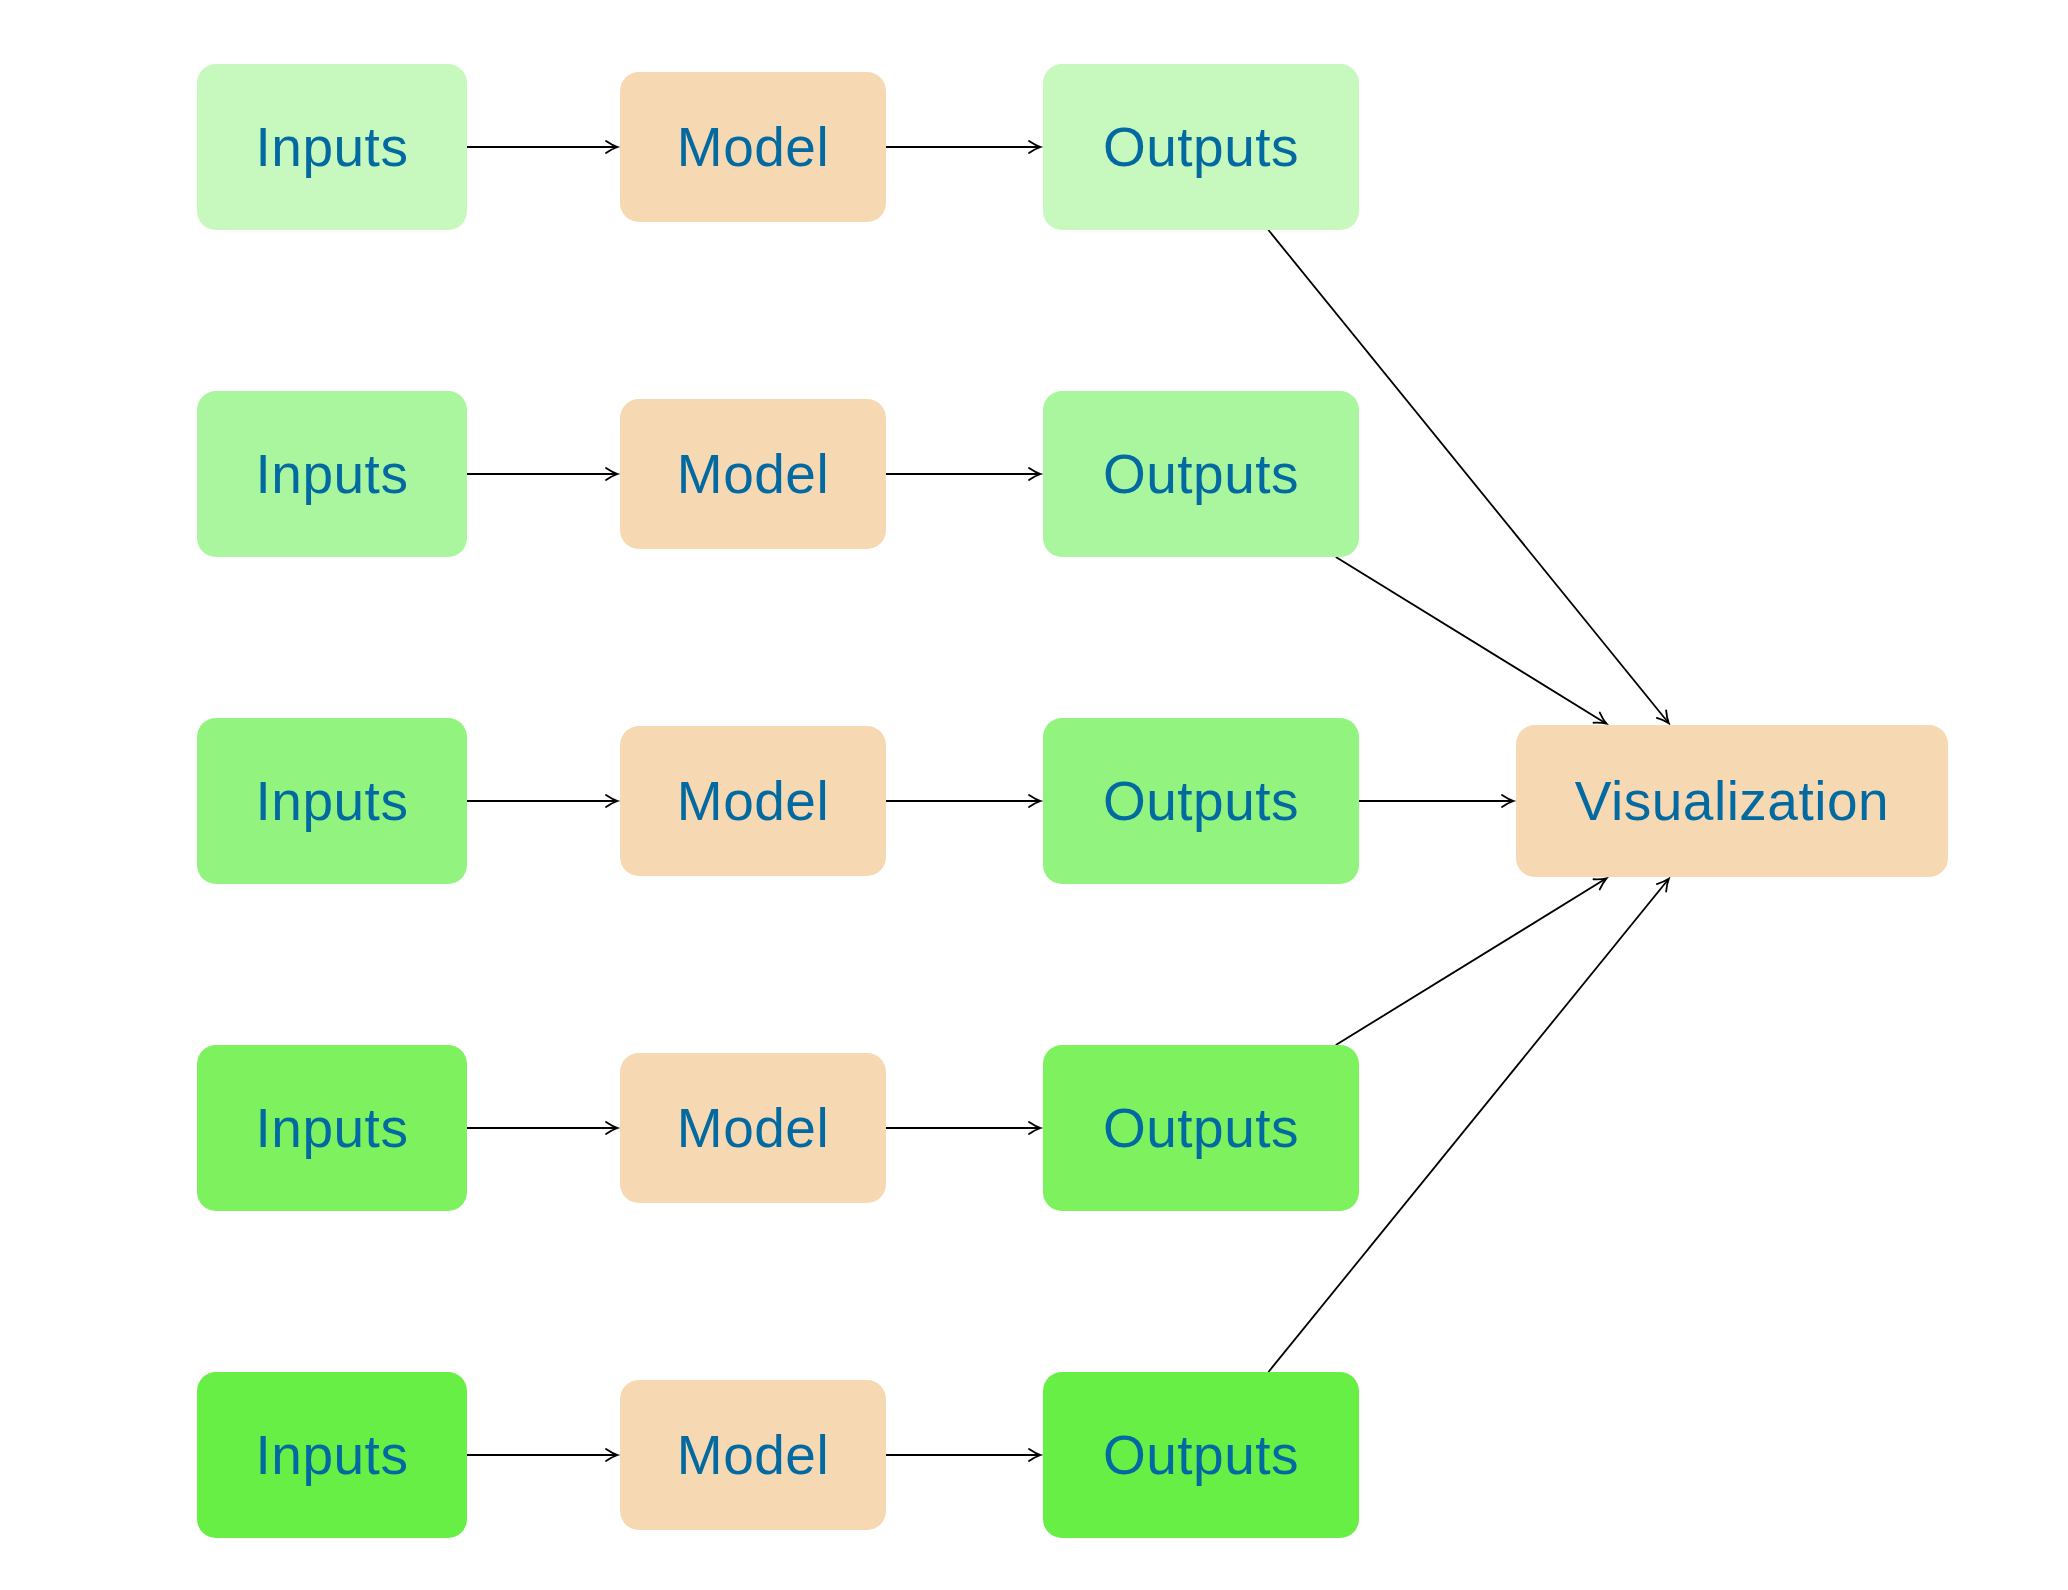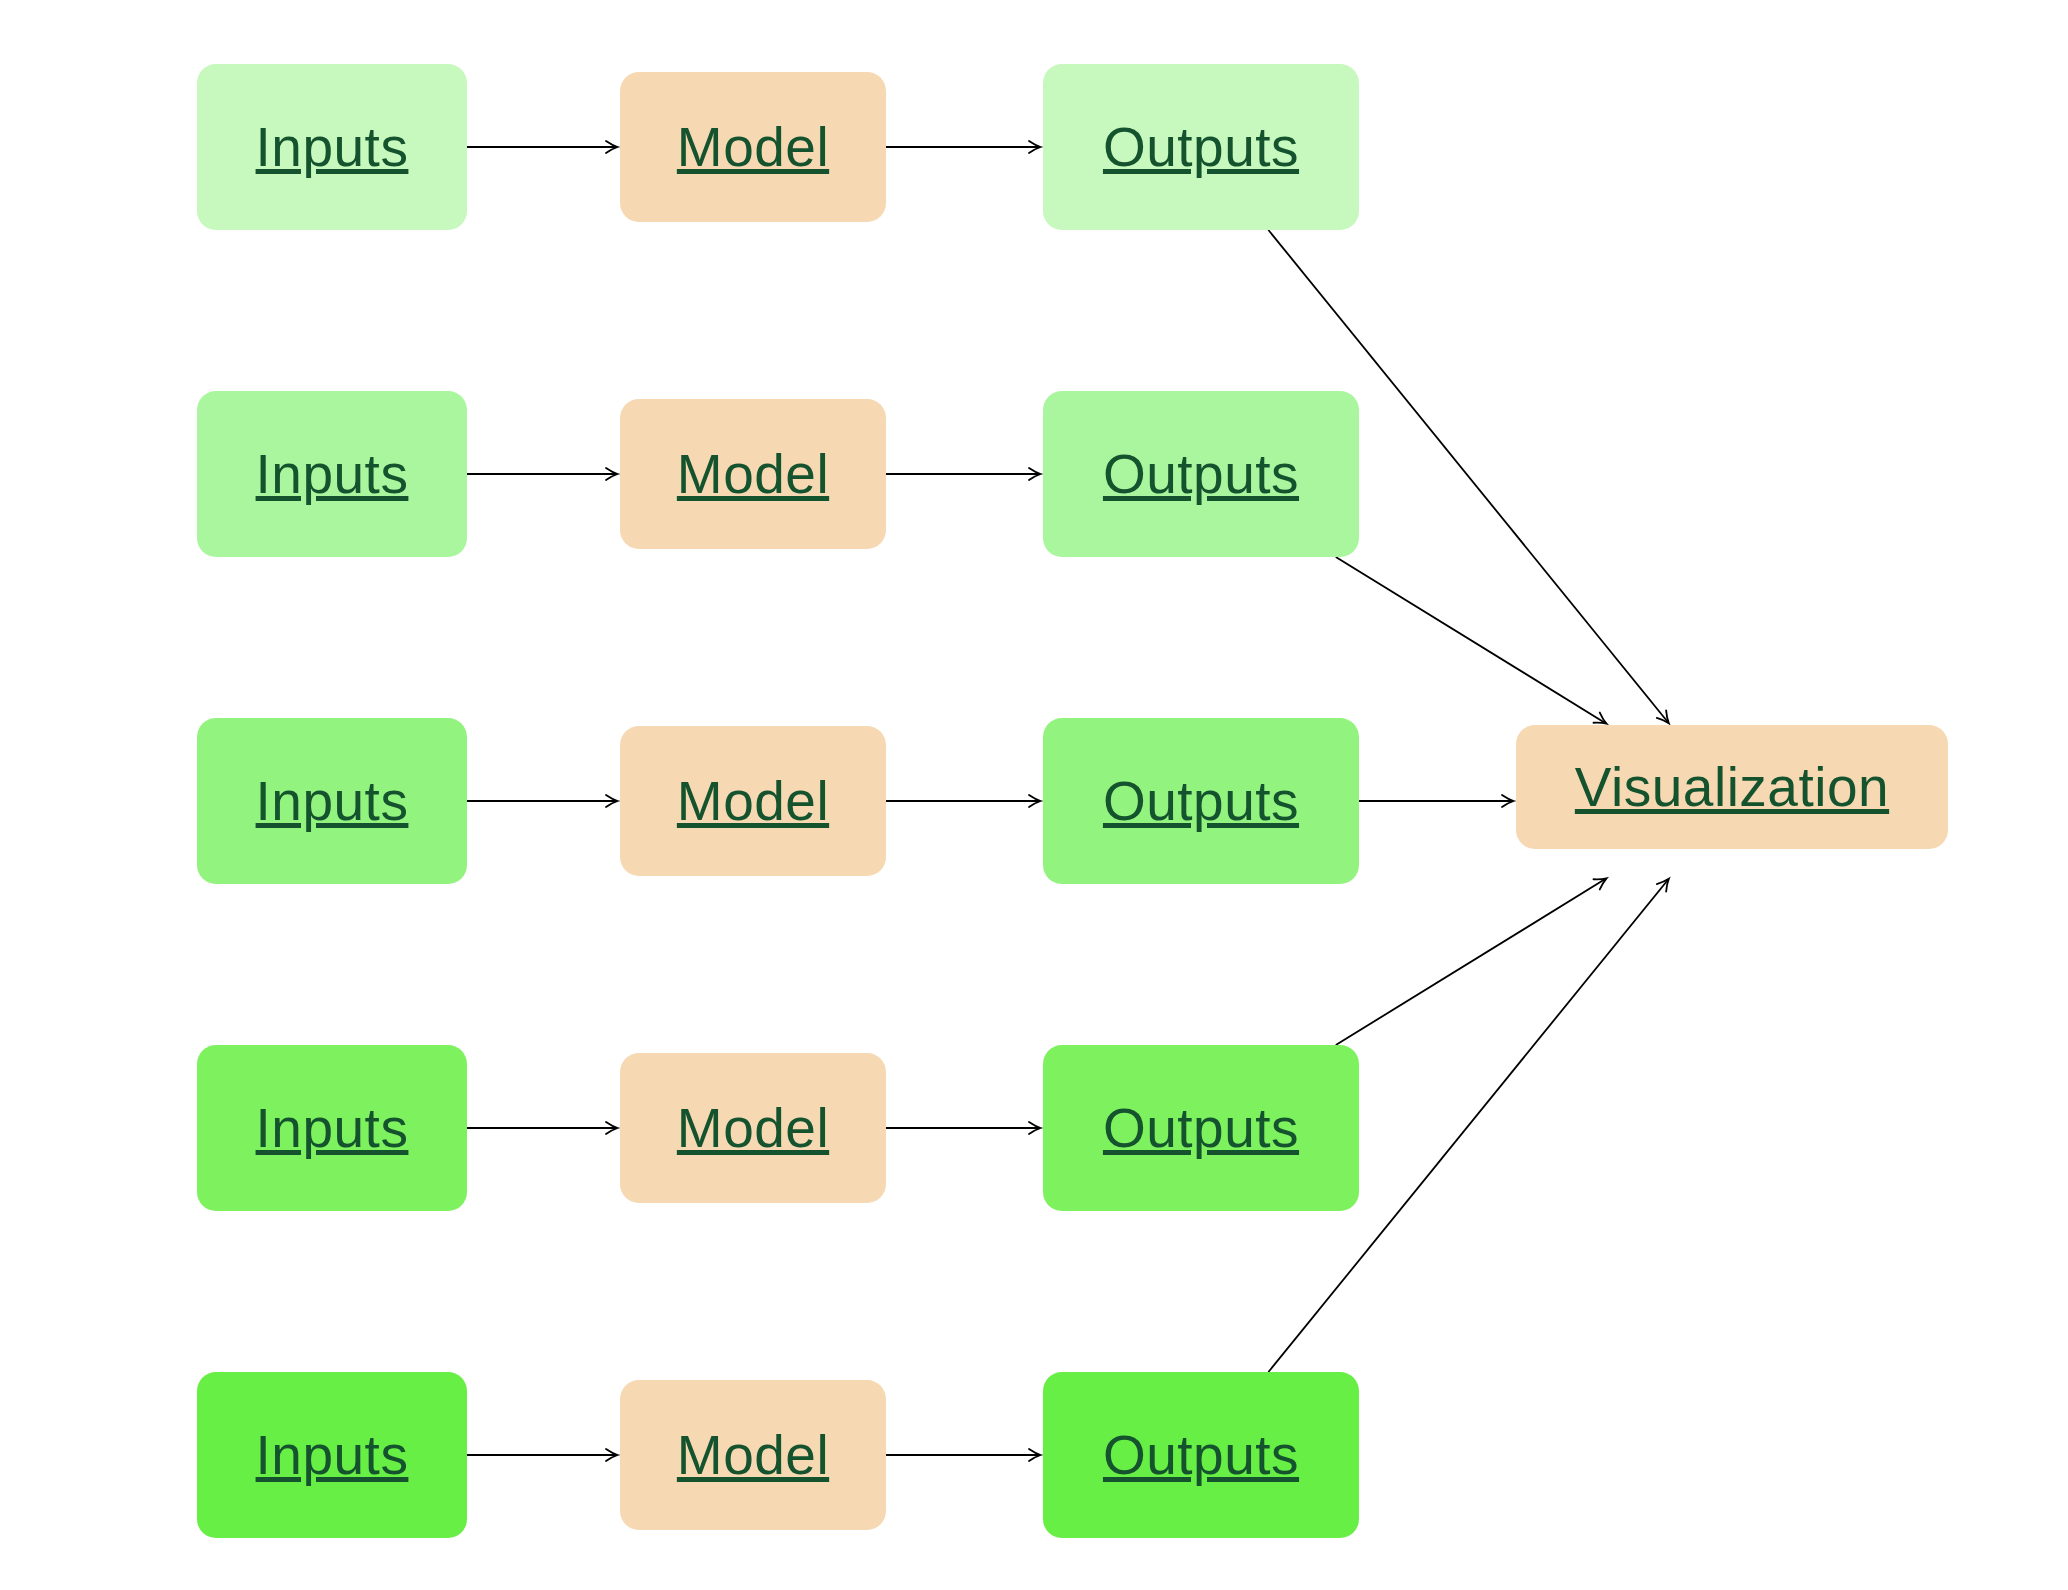--- a/index.html
+++ b/index.html
@@ -25,24 +25,23 @@
   .node {
     position: absolute;
     display: flex;
     align-items: center;
     justify-content: center;
     border-radius: 19px;
     box-sizing: border-box;
   }
   .node .node-label {
     font-size: 55px;
-    color: #14532d;
+    color: #0369a1;
     letter-spacing: 0.5px;
     white-space: nowrap;
-    text-decoration: underline;
   }
   marker { overflow: visible; }
 </style>
 </head>
 <body>
 
 <div id="canvas">
   <svg id="edges-layer" viewBox="0 0 2068 1590" xmlns="http://www.w3.org/2000/svg">
     <defs>
       <marker id="arrowhead" markerWidth="2" markerHeight="2" refX="0" refY="0" orient="auto" markerUnits="userSpaceOnUse">
@@ -61,21 +60,21 @@
         <line x1="1359.0" y1="801.0" x2="1513.0" y2="801.0" stroke="#000000" stroke-width="1.8" marker-end="url(#arrowhead)"></line>
         <line x1="467.0" y1="1128.0" x2="617.0" y2="1128.0" stroke="#000000" stroke-width="1.8" marker-end="url(#arrowhead)"></line>
         <line x1="886.0" y1="1128.0" x2="1040.0" y2="1128.0" stroke="#000000" stroke-width="1.8" marker-end="url(#arrowhead)"></line>
         <line x1="1335.8" y1="1045.0" x2="1606.0" y2="878.6" stroke="#000000" stroke-width="1.8" marker-end="url(#arrowhead)"></line>
         <line x1="467.0" y1="1455.0" x2="617.0" y2="1455.0" stroke="#000000" stroke-width="1.8" marker-end="url(#arrowhead)"></line>
         <line x1="886.0" y1="1455.0" x2="1040.0" y2="1455.0" stroke="#000000" stroke-width="1.8" marker-end="url(#arrowhead)"></line>
         <line x1="1268.4" y1="1372.0" x2="1668.4" y2="879.3" stroke="#000000" stroke-width="1.8" marker-end="url(#arrowhead)"></line>
       </g>
   </svg>
   <div id="nodes-layer">
-      <div class="node" style="left: 1516px; top: 725px; width: 432px; height: 124px; background: rgb(246, 217, 179);">
+      <div class="node" style="left: 1516px; top: 725px; width: 432px; height: 152px; background: rgb(246, 217, 179);">
         <span class="node-label">Visualization</span>
       </div>
       <div class="node" style="left: 197px; top: 64px; width: 270px; height: 166px; background: rgb(199, 248, 189);">
         <span class="node-label">Inputs</span>
       </div>
       <div class="node" style="left: 620px; top: 72px; width: 266px; height: 150px; background: rgb(246, 217, 179);">
         <span class="node-label">Model</span>
       </div>
       <div class="node" style="left: 1043px; top: 64px; width: 316px; height: 166px; background: rgb(199, 248, 189);">
         <span class="node-label">Outputs</span>

